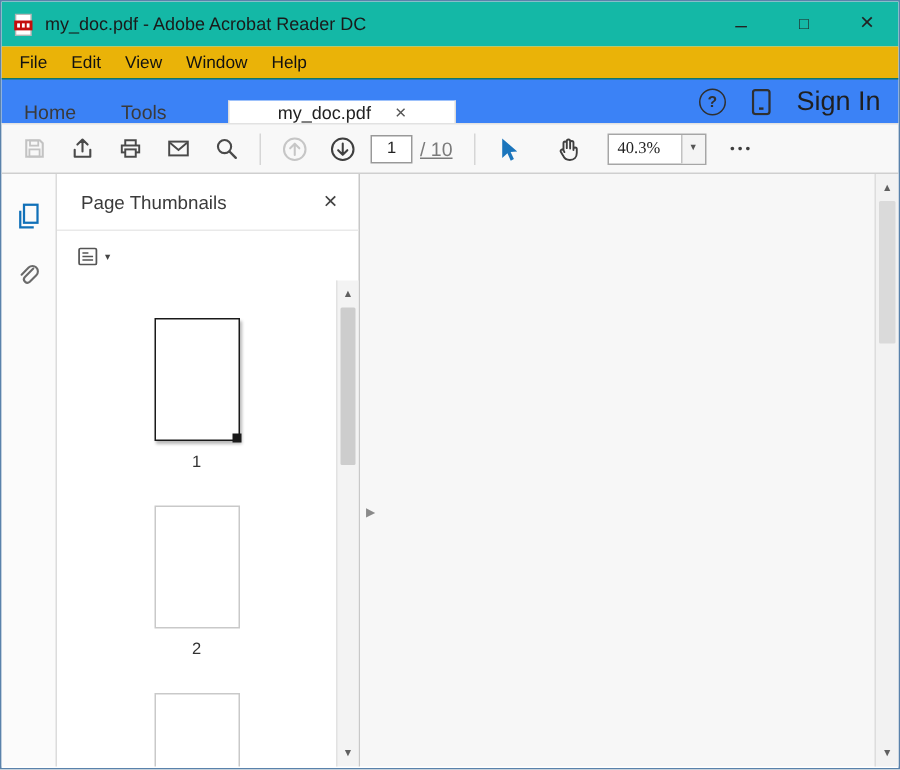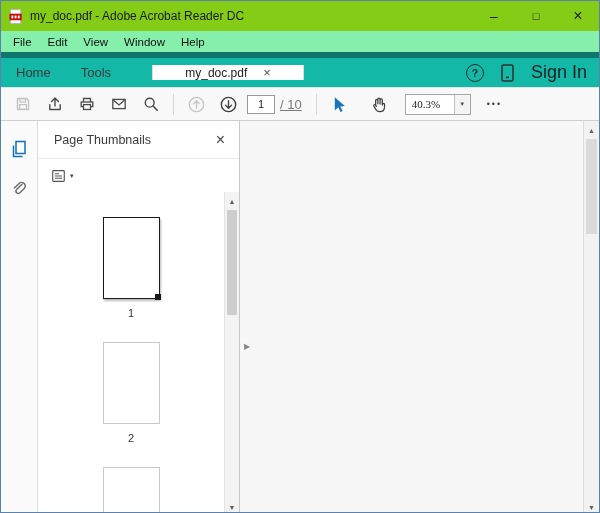--- a/index.html
+++ b/index.html
@@ -1,29 +1,29 @@
 <!DOCTYPE html>
 <html><head>
 <meta charset="utf-8">
 <style>
   html,body{margin:0;padding:0;background:#ddd;font-family:"Liberation Sans",sans-serif;}
   .window{position:relative;width:598px;height:511px;margin:0;background:#fff;border:1px solid #5a82ab;overflow:hidden;}
   
-  .titlebar{height:30px;display:flex;align-items:center;background:#84cc16;}
+  .titlebar{height:30px;display:flex;align-items:center;background:#14b8a6;}
   .pdficon{width:15px;height:15px;margin:0 6px 0 8px;flex:0 0 auto;}
   .title{font-size:12px;color:#1a1a1a;white-space:nowrap;}
   .win-controls{margin-left:auto;display:flex;height:100%;}
   .win-btn{width:42px;height:100%;display:flex;align-items:center;justify-content:center;color:#222;font-size:14px;cursor:default;}
   .win-btn.maxi{font-size:11px;}
   .win-btn.close{font-size:16px;}
   
-  .menubar{height:21px;display:flex;align-items:center;background:#86efac;padding-left:4px;}
+  .menubar{height:21px;display:flex;align-items:center;background:#eab308;padding-left:4px;}
   .menu-item{font-size:11.5px;color:#111;padding:0 8px;}
   
-  .tabbar{height:29px;background:#14b8a6;display:flex;align-items:center;position:relative;border-top:6px solid #0f766e;}
+  .tabbar{height:29px;background:#3b82f6;display:flex;align-items:flex-end;position:relative;border-top:1px solid #0f766e;}
   .apptab{display:flex;align-items:center;padding:0 15px;font-size:13px;color:#3a3a3a;}
   .doctab{display:flex;align-items:center;justify-content:center;gap:16px;width:150px;margin-left:26px;background:#fff;border-left:1px solid #dcdcdc;border-right:1px solid #dcdcdc;font-size:12px;color:#222;}
   .tabclose{font-size:13px;color:#555;}
   .tab-right{position:absolute;right:12px;top:0;height:100%;display:flex;align-items:center;gap:17px;}
   .helpcircle{width:16px;height:16px;border:1.4px solid #2f2f2f;border-radius:50%;display:flex;align-items:center;justify-content:center;font-size:10.5px;font-weight:bold;color:#2f2f2f;}
   .signin{font-size:18px;color:#1f1f1f;}
   
   .toolbar{height:34px;background:#f8f8f8;border-top:1px solid #e2e2e2;border-bottom:1px solid #cfcfcf;display:flex;align-items:center;padding-left:6px;box-sizing:border-box;}
   .tbtn{width:32px;height:28px;display:flex;align-items:center;justify-content:center;flex:0 0 auto;}
   .tbtn svg{display:block;}

